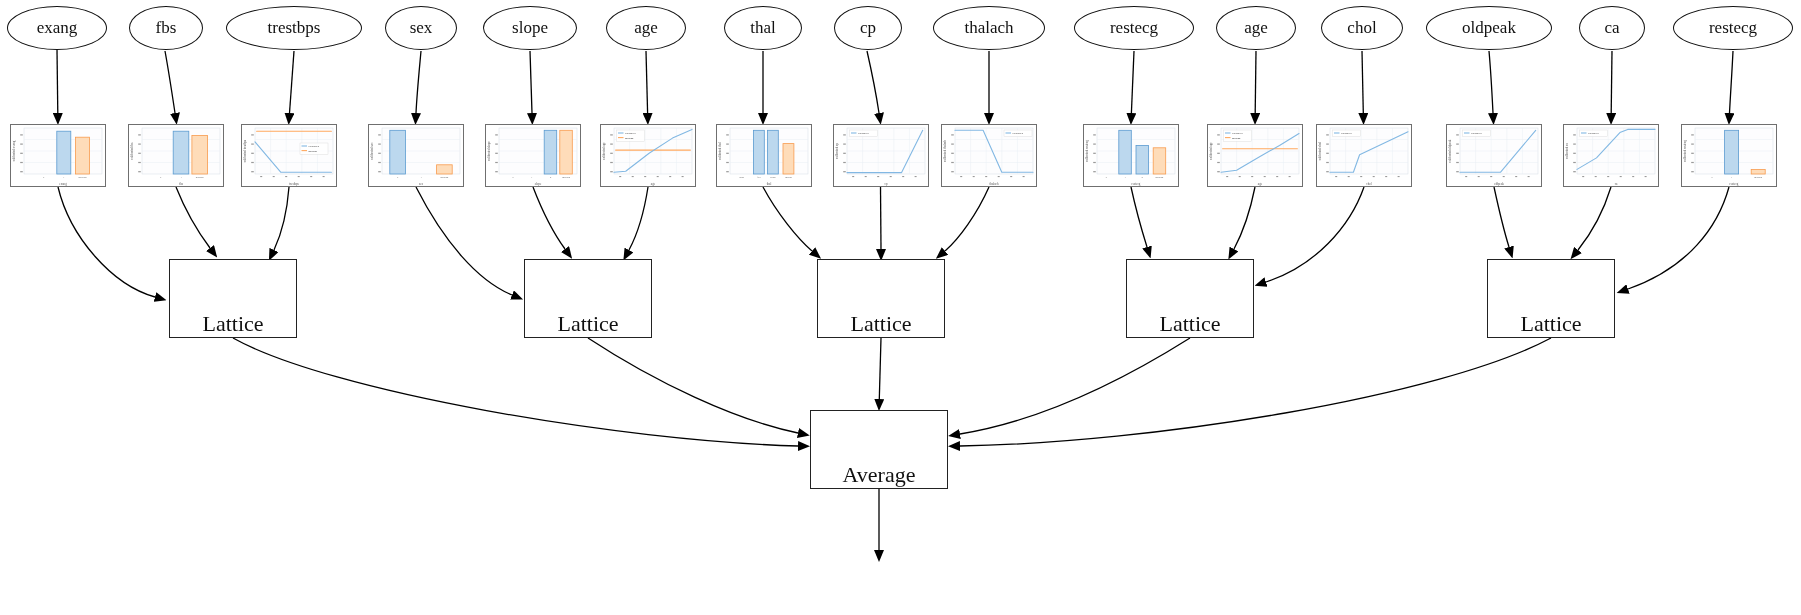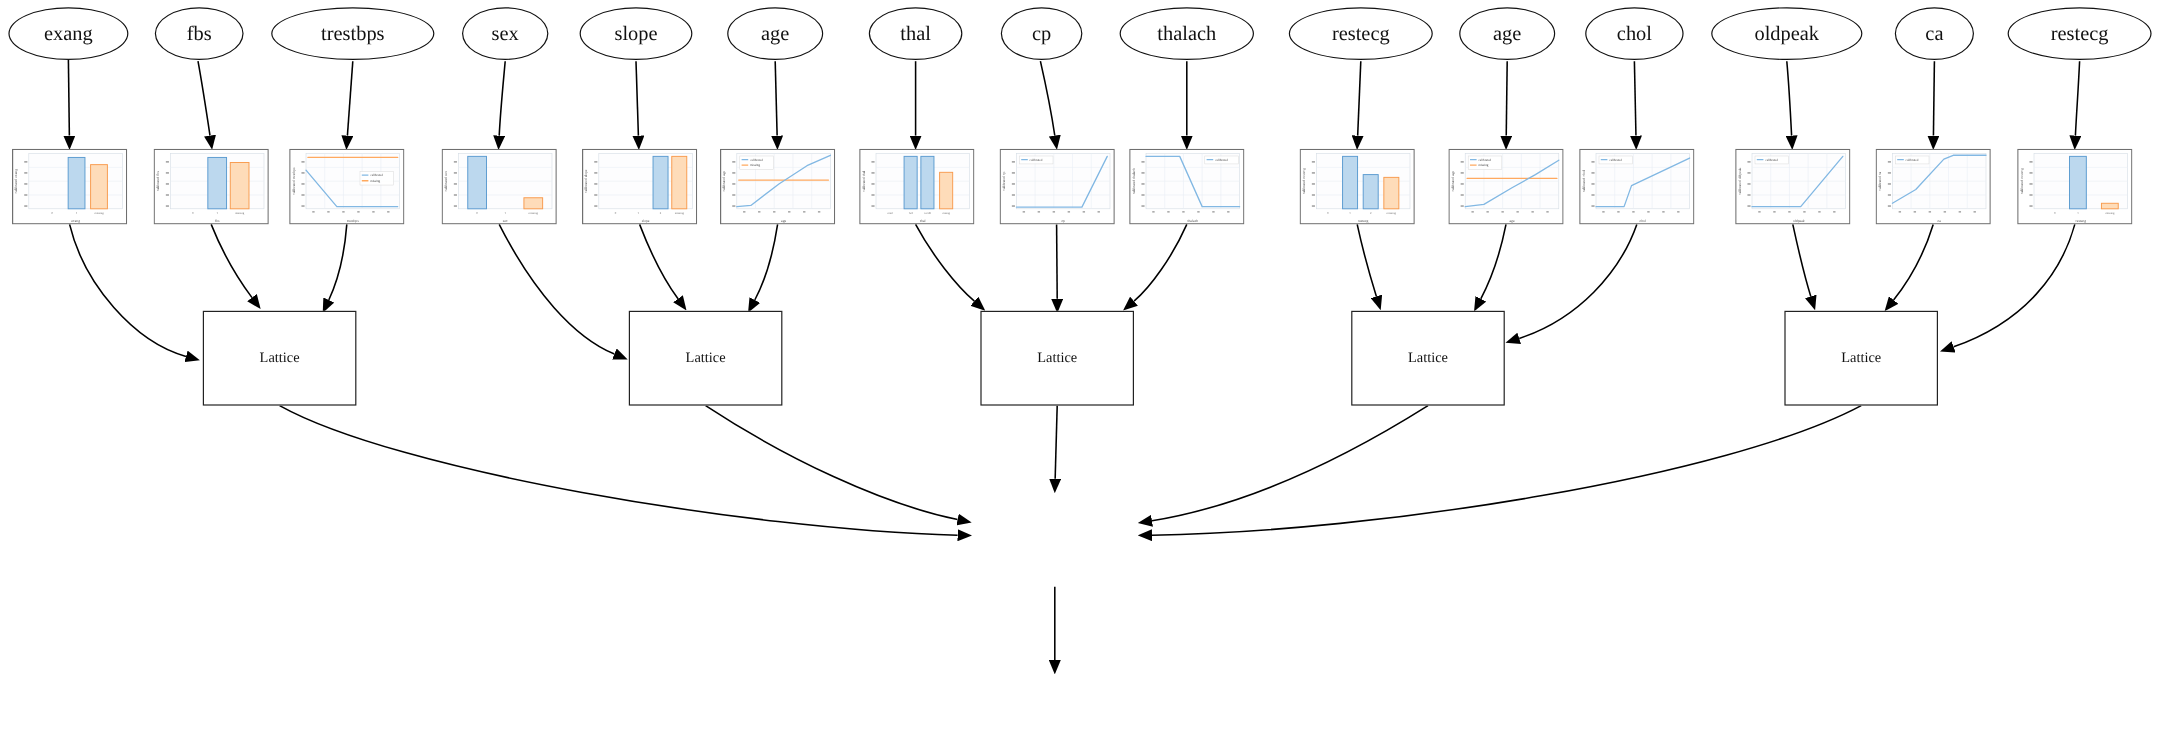--- a/index.html
+++ b/index.html
@@ -2,21 +2,21 @@
 <html><head>
 <meta charset="utf-8">
 <style>
   html,body{margin:0;padding:0;background:#fff;}
   .canvas{position:relative;width:1801px;height:615px;background:#fff;overflow:hidden;
           font-family:"Liberation Serif","DejaVu Serif",serif;}
   .edges{position:absolute;left:0;top:0;pointer-events:none;}
   .node{position:absolute;display:flex;align-items:center;justify-content:center;
         box-sizing:border-box;background:#fff;color:#111;}
   .ellipse{border:1.5px solid #111;border-radius:50%;font-size:17px;}
-  .rectbox{border:1.5px solid #222;font-size:12px;}
+  .rectbox{border:1.5px solid #222;font-size:22px;align-items:flex-end;}
   .mini{position:absolute;}
 </style>
 </head>
 <body>
 
 <div class="canvas">
 
   <svg class="edges" width="1801" height="615">
     <defs>
       <marker id="arw" markerUnits="userSpaceOnUse" markerWidth="12" markerHeight="10" refX="0" refY="5" orient="auto">
@@ -496,15 +496,18 @@
   <div class="node rectbox" style="left:817px;top:259px;width:128px;height:79px">
       <span>Lattice</span>
     </div>
   <div class="node rectbox" style="left:1126px;top:259px;width:128px;height:79px">
       <span>Lattice</span>
     </div>
   <div class="node rectbox" style="left:1487px;top:259px;width:128px;height:79px">
       <span>Lattice</span>
     </div>
 
+  <div class="node rectbox" style="left:810px;top:410px;width:138px;height:79px">
+      <span>Average</span>
+    </div>
 
 
 </div>
 
 </body></html>

